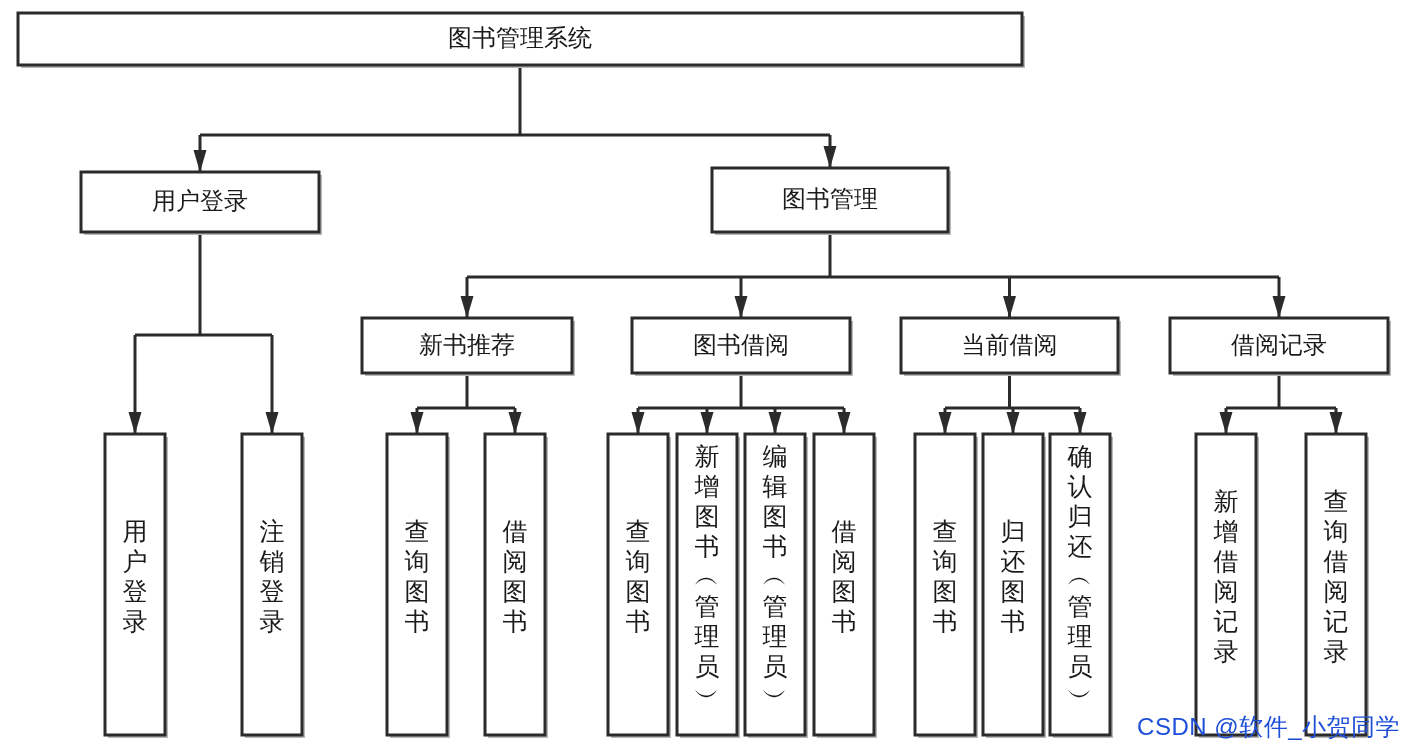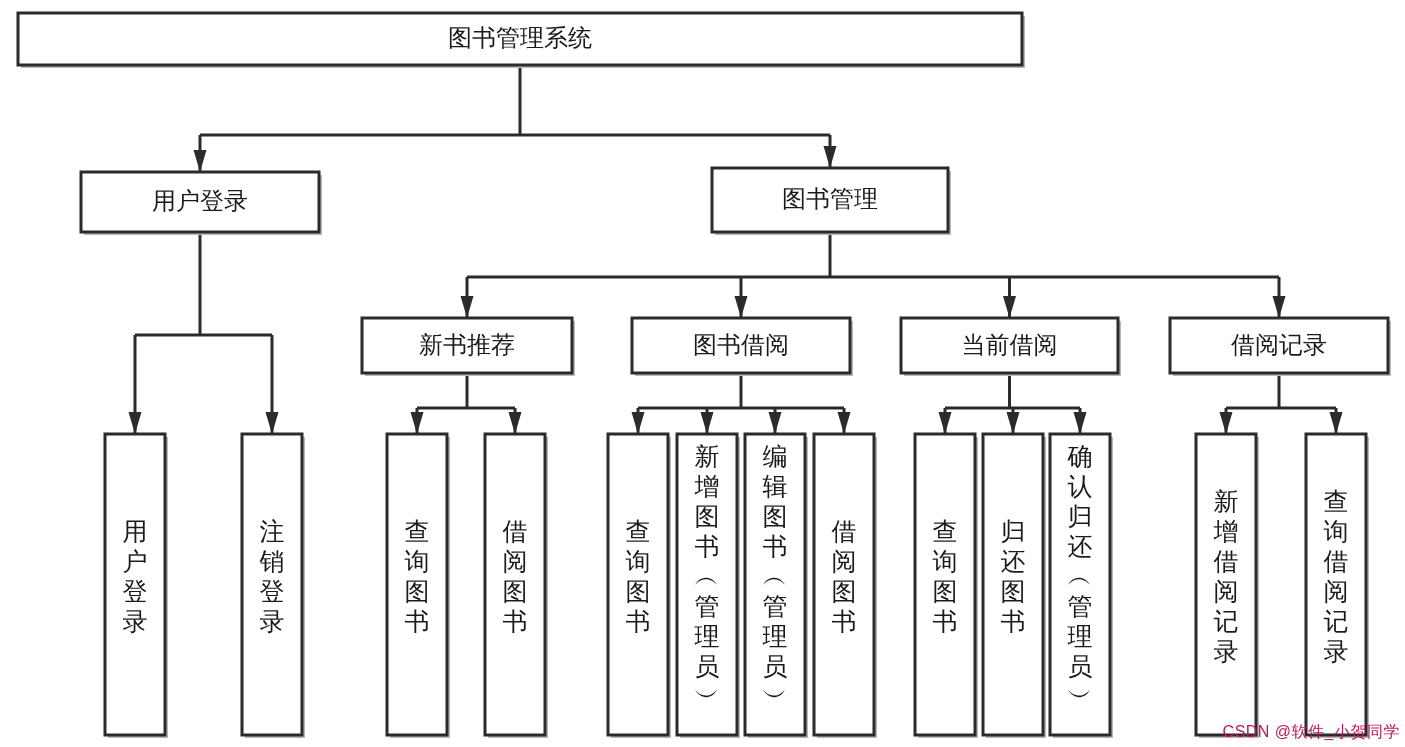--- a/index.html
+++ b/index.html
@@ -55,22 +55,22 @@
     font-family: "Liberation Sans", "DejaVu Sans", sans-serif;
     font-size: 25px;
     fill: #1a1a1a;
     text-anchor: middle;
   }
   .watermark {
     position: absolute;
     right: 5px;
     bottom: 4px;
     font-family: "Liberation Sans", "DejaVu Sans", sans-serif;
-    font-size: 16px;
-    color: #be185d;
+    font-size: 24px;
+    color: #1d4ed8;
     white-space: nowrap;
     letter-spacing: 0.5px;
     user-select: none;
   }
 </style>
 </head>
 <body>
 
 <div id="diagram-root">
   <svg class="diagram" id="diagram-svg" viewBox="0 0 1405 747">

